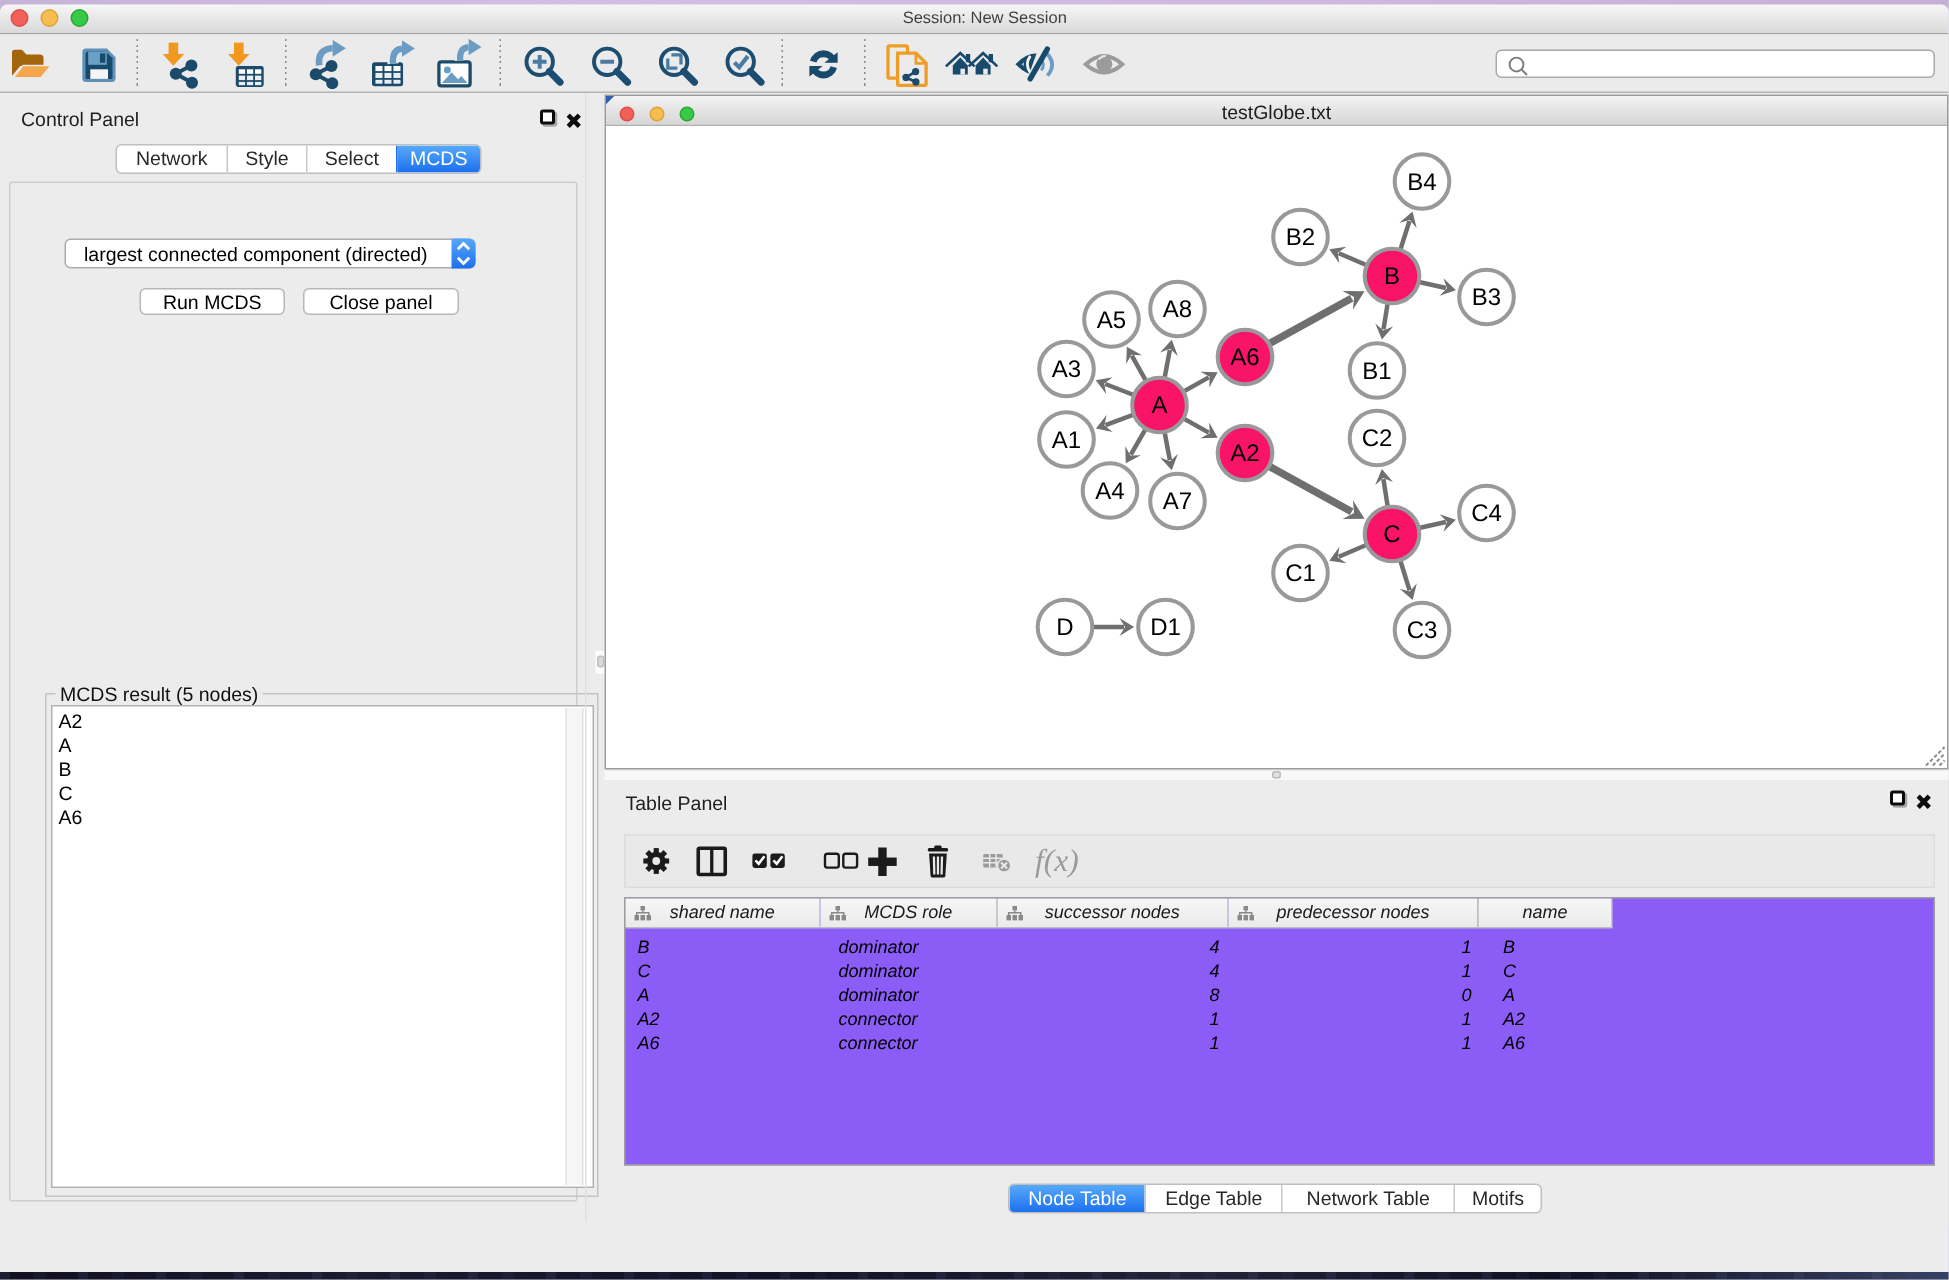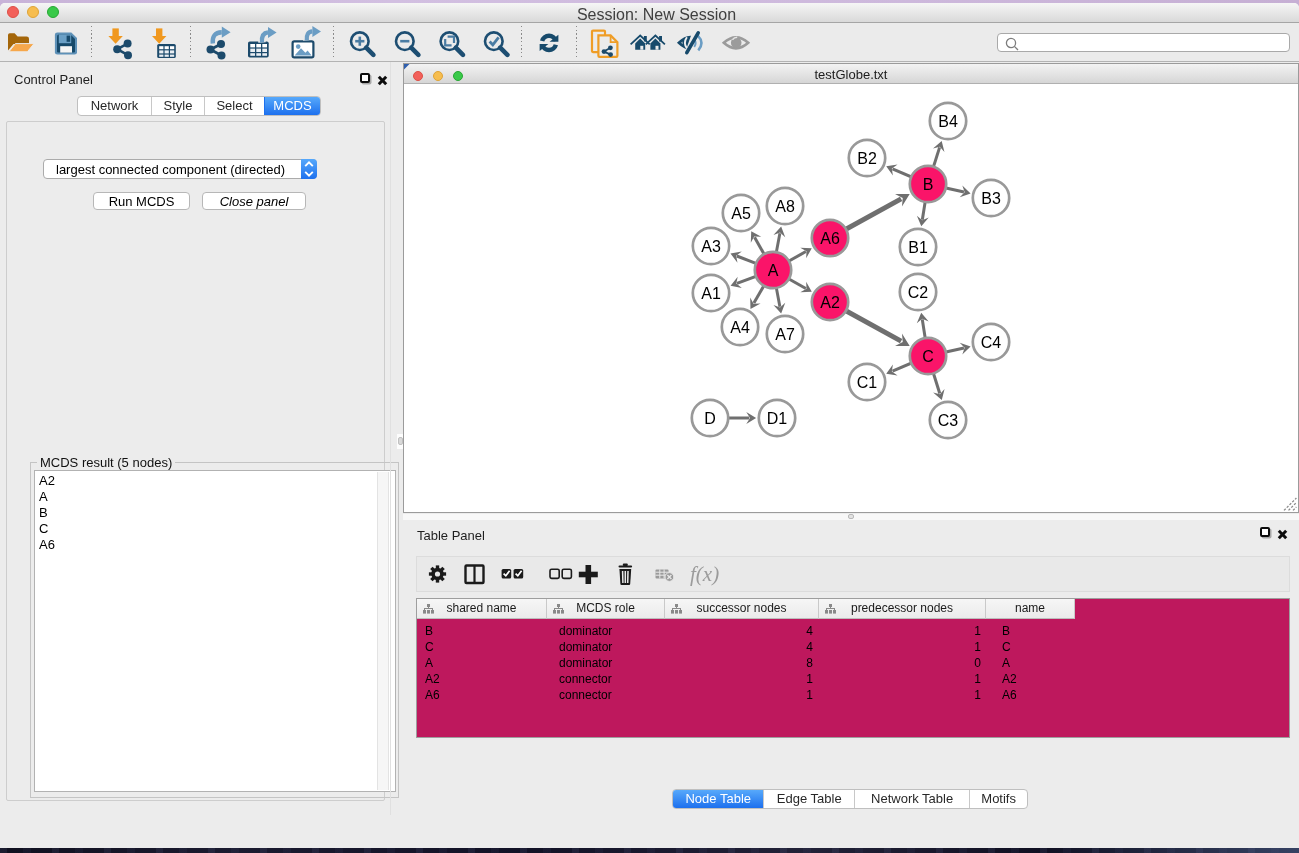--- a/index.html
+++ b/index.html
@@ -15,21 +15,21 @@
     linear-gradient(90deg,#10101f,#1b1b30 18%,#121226 40%,#222238 62%,#101022 80%,#364263);
 }
 
 #win { position:absolute; left:0; top:3px; width:1299px; height:845px;
   background:#ececec; border-radius:5px 5px 0 0; }
 
 #titlebar { position:absolute; left:0; top:0; width:1299px; height:20px;
   background:linear-gradient(#f6f6f6,#d9d9d9); border-radius:5px 5px 0 0;
   border-bottom:1px solid #a5a5a5; }
 #titlebar .title { position:absolute; left:0; right:12px; top:3px; text-align:center;
-  font-size:16px; color:#404040; text-indent:-5px;margin-left:31px; }
+  font-size:11px; color:#404040; text-indent:-5px;margin-left:31px; }
 .tl { position:absolute; width:12px; height:12px; border-radius:50%; top:2.5px; }
 #tl-r { left:7px;  background:#f2605a; border:0.5px solid #dd4f46; }
 #tl-y { left:27px; background:#f6bd4f; border:0.5px solid #dfa336; }
 #tl-g { left:47px; background:#39c949; border:0.5px solid #27a733; }
 
 #toolbar { position:absolute; left:0; top:20px; width:1299px; height:39px;
   background:#ebebeb; border-bottom:1px solid #b3b3b3; }
 .tsep { position:absolute; top:3px; height:33px; width:1px;
   background-image:repeating-linear-gradient(#8a8a8a 0 1.4px, transparent 1.4px 3.7px); }
 #searchbox { position:absolute; left:997px; top:10px; width:293px; height:19px;
@@ -68,22 +68,22 @@
   background:linear-gradient(#f3f3f3,#d6d6d6); border-bottom:1px solid #b0b0b0; }
 #netwin-title .title { position:absolute; left:0; right:0; top:3px; text-align:center;
   font-size:13px; color:#1c1c1c; }
 .tl2 { position:absolute; width:10px; height:10px; border-radius:50%; top:6.5px; }
 #graph { position:absolute; left:0; top:21px; width:894px; height:427px; }
 
 #tp { position:absolute; left:403px; top:458px; width:896px; height:298px; }
 #tp-title { position:absolute; left:14px; top:8px; font-size:13px; color:#1e1e1e; }
 #tp-toolbar { position:absolute; left:13px; top:36px; width:874px; height:36px;
   background:#e9e9e9; border:1px solid #dcdcdc; }
-#tp-table { position:absolute; left:13px; top:78px; width:874px; height:140px;
-  background:#be185d; border:1px solid #9e9e9e; }
+#tp-table { position:absolute; left:13px; top:78px; width:874px; height:179px;
+  background:#8b5cf6; border:1px solid #9e9e9e;font-style:italic; }
 .thead { position:absolute; top:0; height:20px; background:linear-gradient(#f6f6f6,#ebebeb);
   border-right:1px solid #c9c9c9; border-bottom:1px solid #bdbdbd;
   font-size:12px; color:#1a1a1a; text-align:center; line-height:19px; }
 .trow { position:absolute; left:0; width:872px; height:16px; font-size:12px; color:#000; }
 .tc { position:absolute; height:16px; line-height:16px; }
 .hict { position:absolute; left:6px; top:5px; width:11.5px; height:10px;
   background:
     linear-gradient(#898989,#898989) 3.9px 0/3.4px 3.2px,
     linear-gradient(#898989,#898989) 5.2px 3.2px/1px 1.8px,
     linear-gradient(#898989,#898989) 1.3px 4.4px/8.6px 1px,
@@ -315,21 +315,21 @@
           <div id="dropdown" style="position:absolute;left:36px;top:37px;width:274px;height:20px;background:#fff;border:1px solid #ababab;border-radius:4px;">
             <div style="position:absolute;left:12px;top:2px;font-size:13px;color:#000;">largest connected component (directed)</div>
             <div style="position:absolute;right:-1px;top:-1px;width:16px;height:20px;background:linear-gradient(#56a8fb,#1d70ee);border-radius:0 4px 4px 0;">
               <svg width="16" height="20" viewBox="0 0 16 20">
                 <path d="M4.2 7.2 L8 3.4 L11.8 7.2" fill="none" stroke="#fff" stroke-width="1.9"></path>
                 <path d="M4.2 12.8 L8 16.6 L11.8 12.8" fill="none" stroke="#fff" stroke-width="1.9"></path>
               </svg>
             </div>
           </div>
           <div class="btn" style="left:86px; top:70px; width:97px;">Run MCDS</div>
-          <div class="btn" style="left:195px; top:70px; width:104px;font-style:italic;">Close panel</div>
+          <div class="btn" style="left:195px; top:70px; width:104px;">Close panel</div>
           <div id="mcds-box">
             <div id="mcds-legend">MCDS result (5 nodes)</div>
             <div id="mcds-list">
               <div class="li" style="margin-top:1.5px">A2</div>
                 <div class="li">A</div>
                 <div class="li">B</div>
                 <div class="li">C</div>
                 <div class="li">A6</div>
               <div id="mcds-scroll"></div>
             </div>

